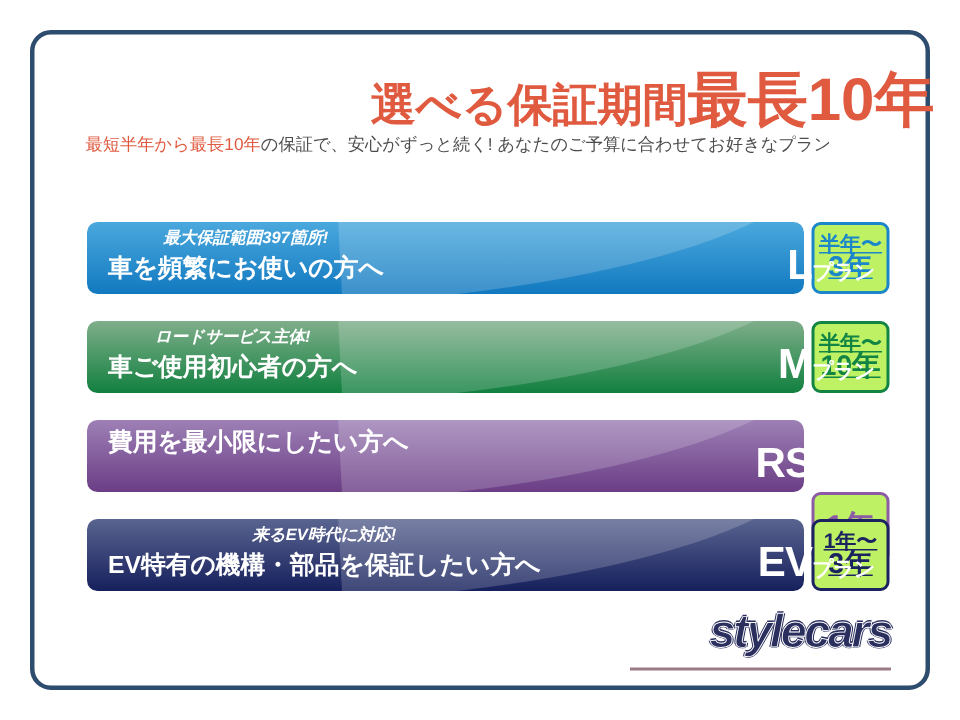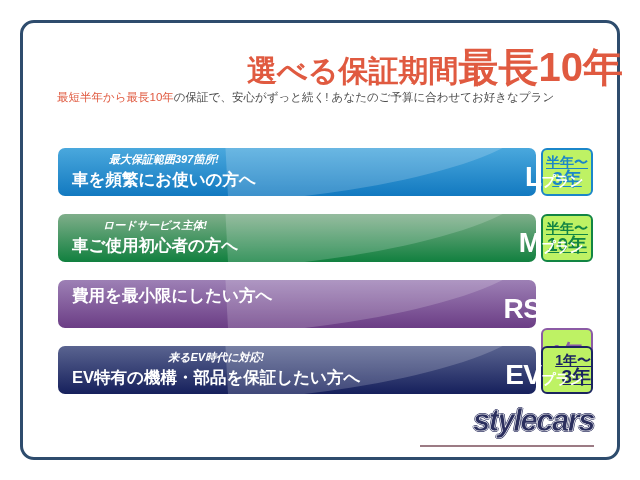--- a/index.html
+++ b/index.html
@@ -280,21 +280,21 @@
         <div class="plan-bar" style="background: linear-gradient(rgb(90, 100, 144) 0%, rgb(22, 32, 92) 100%);">
           <div class="sweep"></div>
         </div>
         <div class="plan-texts">
           <div class="plan-sub">来るEV時代に対応!</div>
           <div class="plan-main">EV特有の機構・部品を保証したい方へ</div>
         </div>
         <div class="plan-code">
           <span class="code">EV</span><span class="kana">プラン</span>
         </div>
-        <div class="plan-badge" style="border-color: rgb(27, 36, 96); color: rgb(27, 36, 96); align-items: flex-end;">
+        <div class="plan-badge" style="border-color: rgb(27, 36, 96); color: rgb(27, 36, 96);">
           <span class="b1">1年〜</span>
           <span class="b2">3年</span>
         </div>
       </div>
 
     </div>
 
     <div class="logo-wrap">
       <div class="logo-text" style="color: rgb(43, 47, 94);">stylecars</div>
       <div class="logo-rule" style="background: rgb(156, 123, 132);"></div>

